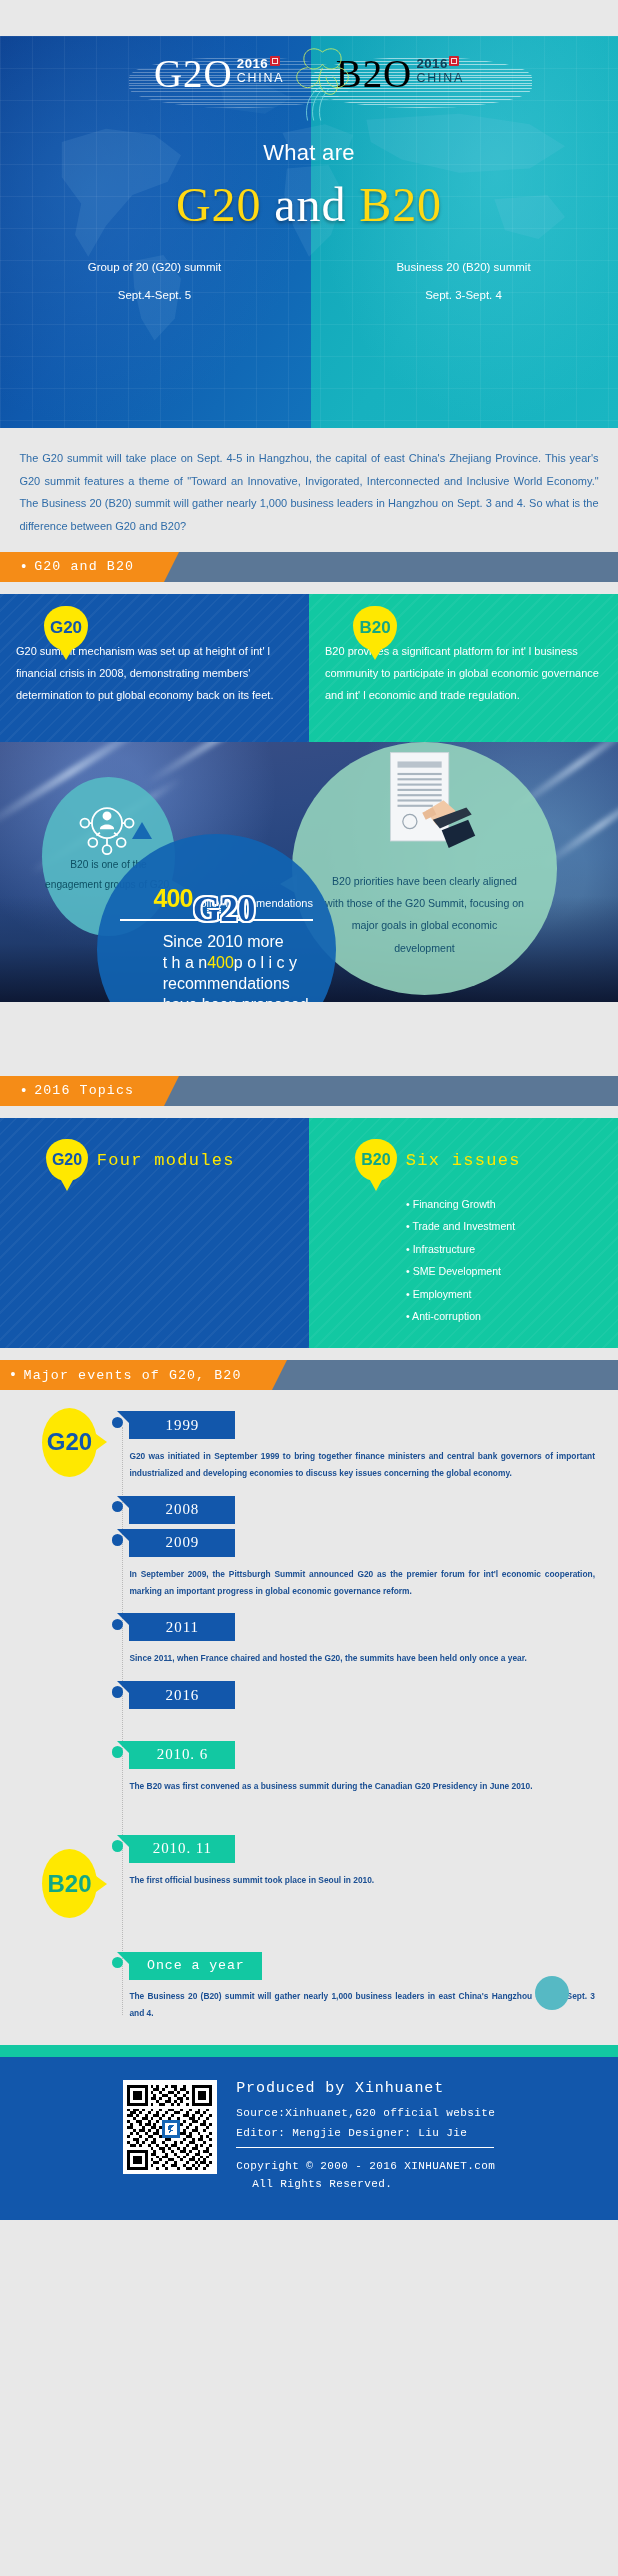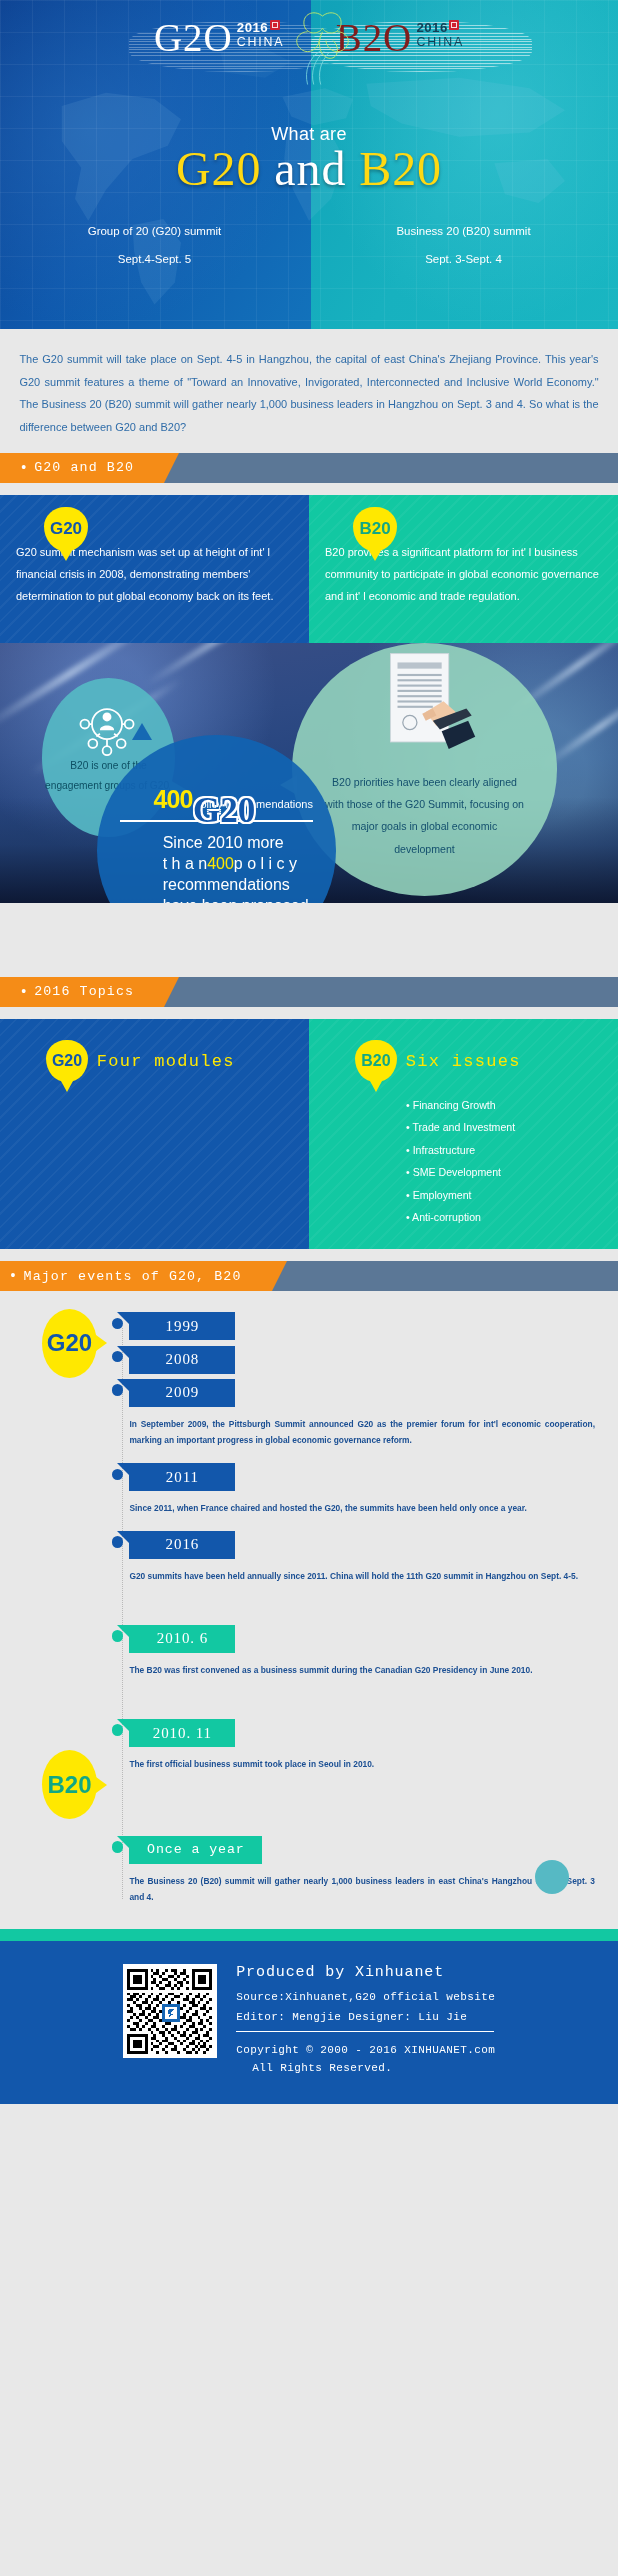--- a/index.html
+++ b/index.html
@@ -12,22 +12,23 @@
     width: 618px;
     height: 2576px;
     position: relative;
     overflow: hidden;
     background: #e8e8e8;
   }
 
   
   .hero {
     position: relative;
-    height: 329px;
+    height: 392px;
     overflow: hidden;
+    margin-top: 36px;
   }
   .hero-bg-left, .hero-bg-right {
     position: absolute; top: 0; bottom: 0;
   }
   .hero-bg-left {
     left: 0; width: 311px;
     background:
       radial-gradient(ellipse at 30% 40%, rgba(40,110,190,0.55) 0%, rgba(12,60,135,0) 70%),
       linear-gradient(120deg, #0b3f8f 0%, #0f59ad 45%, #1272bb 100%);
   }
@@ -69,21 +70,21 @@
   }
   .logo-g20 { margin-right: 5.3px; }
   .logo-main {
     font-family: "Liberation Serif", serif;
     font-size: 39px; line-height: 1;
     letter-spacing: 0.9px;
     font-weight: 300;
     position: relative; z-index: 2;
   }
   .logo-g20 .logo-main { color:#ffffff; }
-  .logo-b20 .logo-main { color:#7f1d1d; }
+  .logo-b20 .logo-main { color:#000000; }
   .logo-side {
     margin-left: 4.4px; margin-top: 3.5px;
     position: relative; z-index: 2;
     line-height: 1;
   }
   .logo-year {
     font-size: 13.3px; letter-spacing: 0.4px; font-weight: 600;
     display: flex; align-items: flex-start;
   }
   .logo-g20 .logo-year { color: #ffffff; }
@@ -101,24 +102,24 @@
     font-size: 12.4px; letter-spacing: 1.8px; margin-top: 1.8px;
   }
   .logo-g20 .logo-country { color:#ffffff; }
   .logo-b20 .logo-country { color:#123f56; }
   .b20-flower {
     position: absolute; left: -46px; top: -12.4px;
     width: 65px; height: 80px; z-index: 3;
   }
 
   .hero-sub {
-    position: absolute; top: 124px; left: 0; right: 0;
+    position: absolute; top: 104px; left: 0; right: 0;
     text-align: center;
     color: #ffffff;
-    font-size: 18px;
+    font-size: 22px;
     letter-spacing: 0.3px;
   }
   .hero-title {
     position: absolute; top: 143px; left: 0; right: 0;
     text-align: center;
     font-family: "Liberation Serif", serif;
     font-size: 48px;
     line-height: 1.1;
     letter-spacing: 0.9px;
   }
@@ -643,20 +644,21 @@
   <div class="timeline">
     <div class="tl-badge g">G20</div>
     <div class="tl-badge b">B20</div>
     <div class="tl-line"></div>
 
     <div class="tl-items">
 
       <div class="tl-item">
         <span class="tl-dot g"></span>
         <div class="tl-chip g">1999</div>
+        <div class="tl-text">G20 was initiated in September 1999 to bring together finance ministers and central bank governors of important industrialized and developing economies to discuss key issues concerning the global economy.</div>
       </div>
 
       <div class="tl-item">
         <span class="tl-dot g"></span>
         <div class="tl-chip g">2008</div>
       </div>
 
       <div class="tl-item">
         <span class="tl-dot g"></span>
         <div class="tl-chip g">2009</div>
@@ -665,21 +667,20 @@
 
       <div class="tl-item">
         <span class="tl-dot g"></span>
         <div class="tl-chip g">2011</div>
         <div class="tl-text">Since 2011, when France chaired and hosted the G20, the summits have been held only once a year.</div>
       </div>
 
       <div class="tl-item">
         <span class="tl-dot g"></span>
         <div class="tl-chip g">2016</div>
-        <div class="tl-text">G20 summits have been held annually since 2011. China will hold the 11th G20 summit in Hangzhou on Sept. 4-5.</div>
       </div>
 
       <div class="tl-spacer"></div>
 
       <div class="tl-item">
         <span class="tl-dot b"></span>
         <div class="tl-chip b">2010. 6</div>
         <div class="tl-text">The B20 was first convened as a business summit during the Canadian G20 Presidency in June 2010.</div>
       </div>
 

